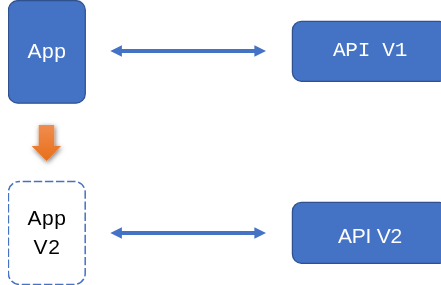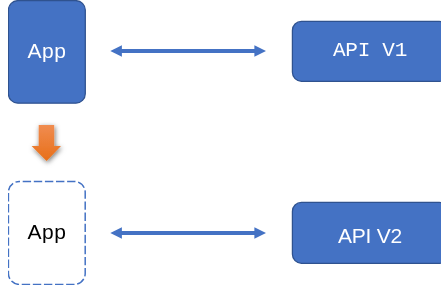--- a/index.html
+++ b/index.html
@@ -66,19 +66,20 @@
   <div class="node node-narrow label t-white" style="left:0px; top:0px; width:78px; height:102px;">
     <div class="line">App</div>
   </div>
 
   <div class="node node-wide label t-white" style="left:284px; top:21px; width:156px; height:60px;font-family:Liberation Mono, monospace;">
     <div class="line">API V1</div>
   </div>
 
   <div class="node node-narrow label t-black" style="left:0px; top:181px; width:78px; height:103px;">
     <div class="line">App</div>
+    <div class="line">V2</div>
   </div>
 
   <div class="node node-wide label t-white" style="left:284px; top:202px; width:156px; height:68px;">
     <div class="line">API V2</div>
   </div>
 
 </div>
 
 </body></html>

